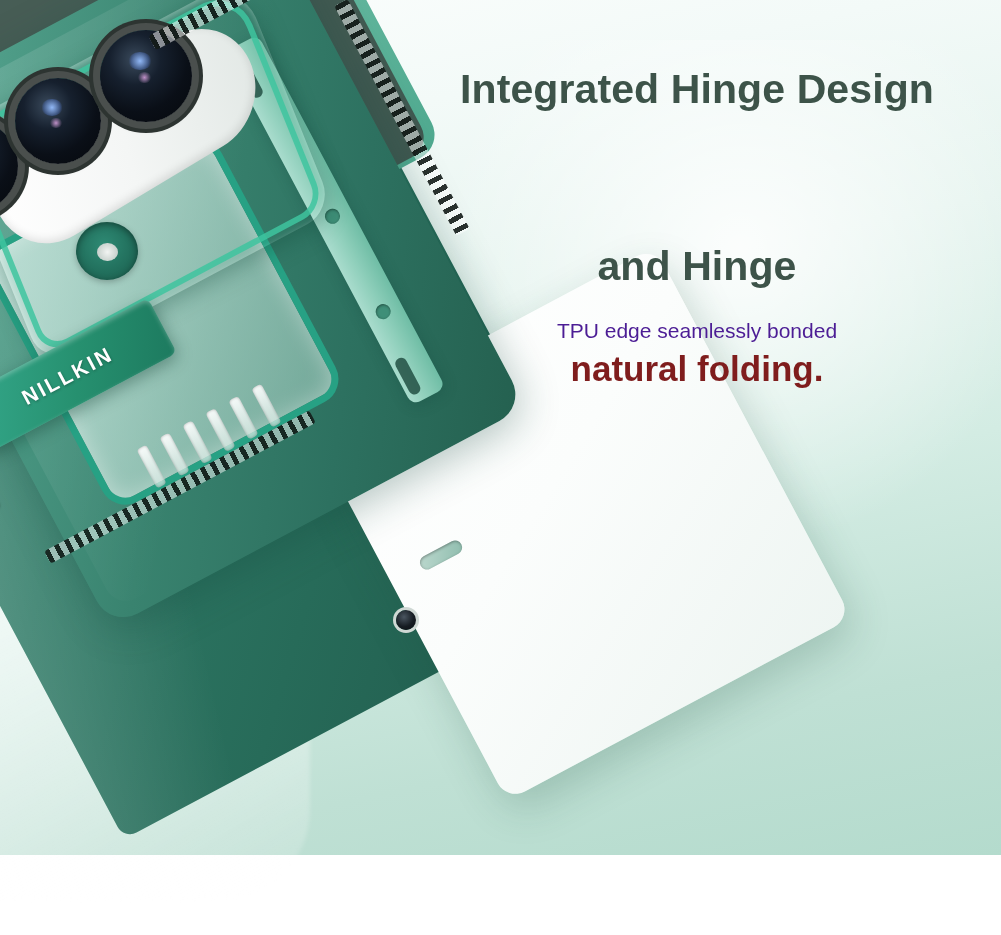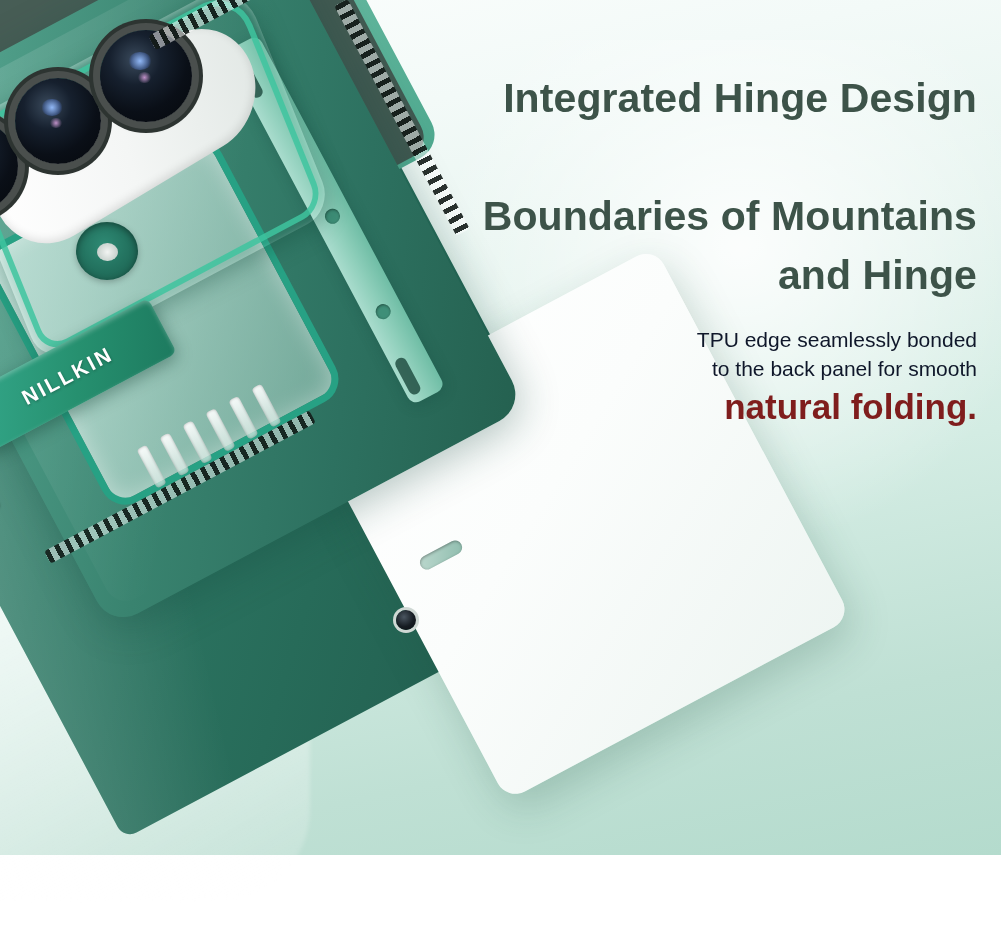--- a/index.html
+++ b/index.html
@@ -129,24 +129,24 @@
   .side-button{position:absolute;left:538px;top:588px;width:46px;height:14px;border-radius:7px;
     transform:rotate(-28deg);
     background:linear-gradient(120deg,#bcd8ce,#8fbdae);box-shadow:inset 0 1px 3px rgba(0,0,0,.35);}
 
   
   .hinge{position:absolute;left:378px;top:430px;width:96px;height:62px;transform:rotate(-28deg);
     background:linear-gradient(130deg,#6dbfa8 0%,#44997f 60%,#2f7a64 100%);
     border-radius:12px;box-shadow:0 5px 16px rgba(15,60,48,.35);}
 
   
-  .copy{position:absolute;right:24px;top:69px;width:560px;text-align:right;}
+  .copy{position:absolute;right:24px;top:60px;width:560px;text-align:center;}
   .headline{color:#3d5349;font-size:41px;font-weight:700;line-height:59px;letter-spacing:.1px;margin:0;}
   .sub{margin-top:20px;}
-  .sub-line{color:#0f172a;font-size:21px;line-height:29px;font-weight:400;}
+  .sub-line{color:#4c1d95;font-size:21px;line-height:29px;font-weight:400;}
   .sub-strong{color:#7f1d1d;font-size:35px;line-height:44px;font-weight:700;margin-top:2px;}
 </style>
 </head>
 <body>
 
 <div class="banner">
 
   <div class="bg-panel">
     <div class="bg-glow"></div>
     <div class="bg-softshape"></div>
@@ -205,23 +205,22 @@
 
     <div class="kickstand">
       <div class="brand">NILLKIN</div>
     </div>
   </div>
 
   <div class="copy">
     <h1 class="headline">
       <span>Integrated Hinge Design</span><br>
       <br>
-      <span>Boundaries of Mountains</span><br>
+      <br>
       <span>and Hinge</span>
     </h1>
     <div class="sub">
       <div class="sub-line">TPU edge seamlessly bonded</div>
-      <div class="sub-line">to the back panel for smooth</div>
       <div class="sub-strong">natural folding.</div>
     </div>
   </div>
 
 </div>
 
 </body></html>

